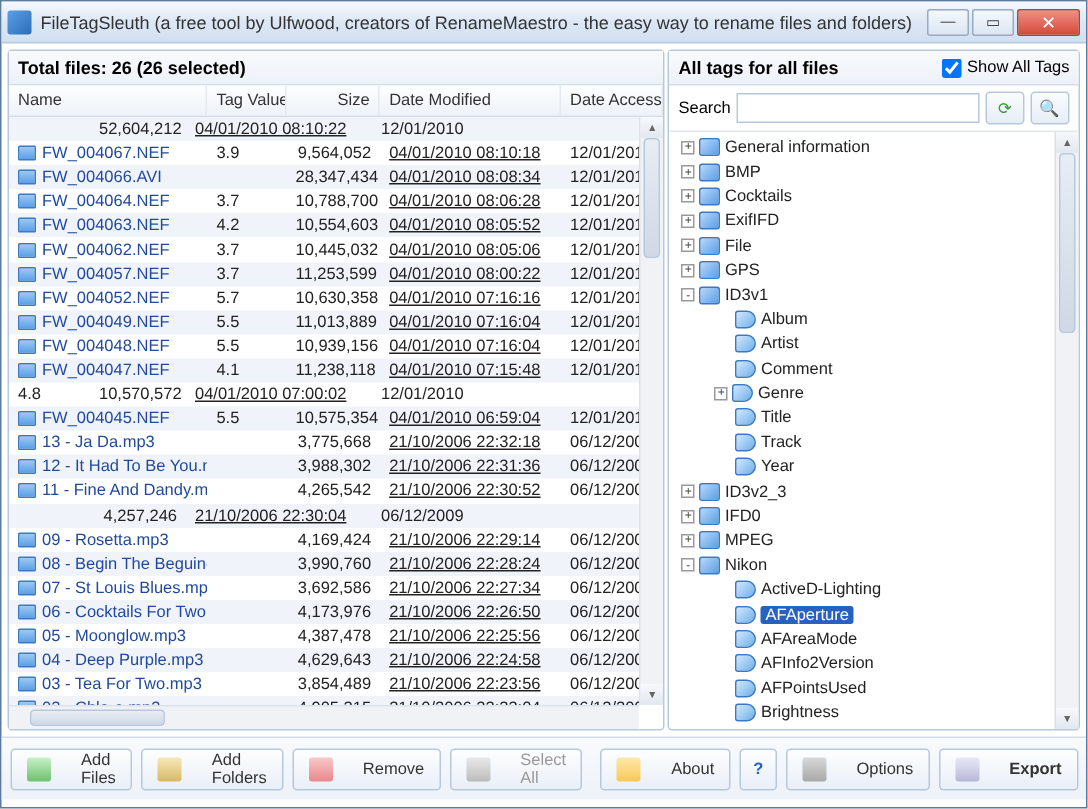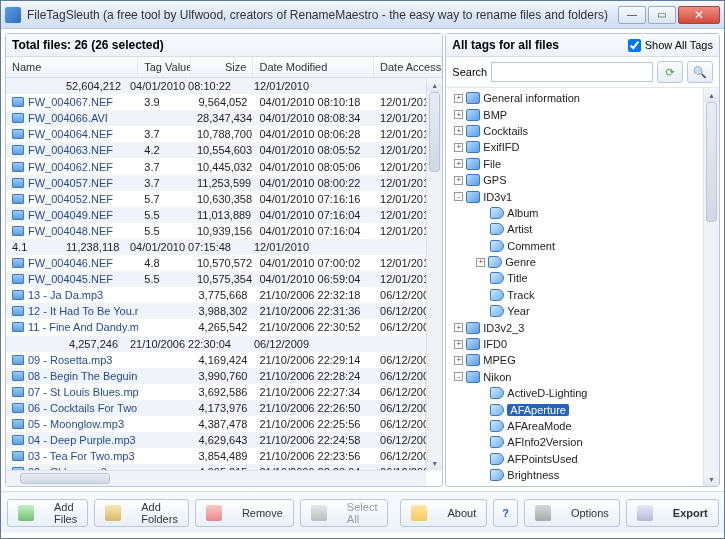--- a/index.html
+++ b/index.html
@@ -27,21 +27,21 @@
   .c-mod { width: 124px; }
   .c-acc { width: 70px; }
   .rows { flex: 1; overflow: hidden; position: relative; }
   .row { display: flex; font-size: 11px; color: #222; height: 16.1px; align-items: center; }
   .row.alt { background: #f0f4fa; }
   .row > div { padding: 0 6px; white-space: nowrap; overflow: hidden; }
   .fname { width: 136px; display: flex; align-items: center; gap: 4px; color: #214a9c; }
   .fname .fic { width: 12px; height: 10px; background: linear-gradient(#9fc9f0,#5a9fe8); border: 1px solid #3a7ac4; border-radius: 1px; flex-shrink: 0; }
   .tagv { width: 54px; }
   .size { width: 64px; text-align: right; }
-  .mod { width: 124px; }
+  .mod { width: 124px; text-decoration: underline; }
   .acc { width: 70px; }
   .tree { flex: 1; overflow: hidden; padding: 2px 4px; font-size: 11px; color: #222; position: relative; }
   .tnode { display: flex; align-items: center; height: 16.4px; gap: 3px; white-space: nowrap; }
   .pm { width: 9px; height: 9px; border: 1px solid #999; background: #fff; display: flex; align-items: center; justify-content: center; font-size: 8px; line-height: 1; color: #444; cursor: pointer; flex-shrink: 0; }
   .tic { width: 14px; height: 12px; background: linear-gradient(135deg,#b8d8f8,#5a9fe8); border: 1px solid #3a7ac4; border-radius: 2px; flex-shrink: 0; }
   .tic.tag { background: linear-gradient(135deg,#d0e8ff,#70b0e8); border-radius: 2px 6px 6px 2px; }
   .tnode.sel span.lbl { background: #2862c0; color: #fff; padding: 0 3px; border-radius: 2px; }
   .buttons { height: 42px; border-top: 1px solid #d4dce8; display: flex; align-items: center; padding: 0 6px; gap: 6px; background: linear-gradient(#f8fafd,#edf2f9); }
   .btn { height: 28px; border: 1px solid #b8c8dc; background: linear-gradient(#fdfefe,#e9eff8); border-radius: 3px; display: flex; align-items: center; gap: 20px; padding: 0 10px; font-size: 11px; color: #333; cursor: pointer; }
   .btn.bold { font-weight: bold; }
@@ -177,30 +177,30 @@
           <div class="fname">
             <div class="fic"></div>
             <span>FW_004048.NEF</span>
           </div>
           <div class="tagv">5.5</div>
           <div class="size">10,939,156</div>
           <div class="mod">04/01/2010 07:16:04</div>
           <div class="acc">12/01/2010</div>
         </div>
         <div class="row alt">
+          <div class="fname">
+            <div class="fic"></div>
+            <span>FW_004047.NEF</span>
+          </div>
           <div class="tagv">4.1</div>
           <div class="size">11,238,118</div>
           <div class="mod">04/01/2010 07:15:48</div>
           <div class="acc">12/01/2010</div>
         </div>
         <div class="row">
-          <div class="fname">
-            <div class="fic"></div>
-            <span>FW_004046.NEF</span>
-          </div>
           <div class="tagv">4.8</div>
           <div class="size">10,570,572</div>
           <div class="mod">04/01/2010 07:00:02</div>
           <div class="acc">12/01/2010</div>
         </div>
         <div class="row alt">
           <div class="fname">
             <div class="fic"></div>
             <span>FW_004045.NEF</span>
           </div>

